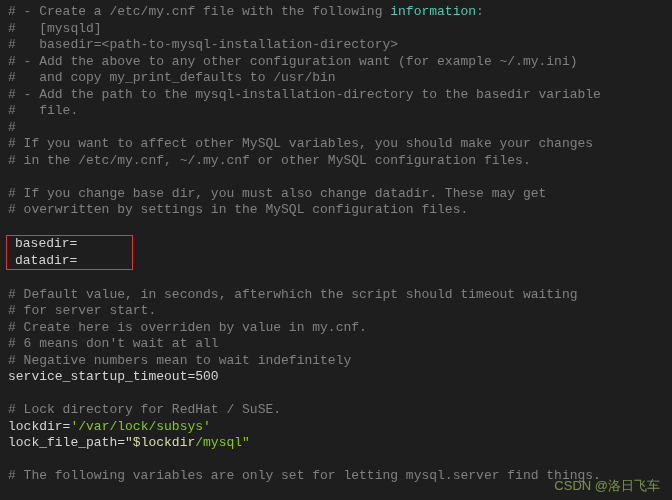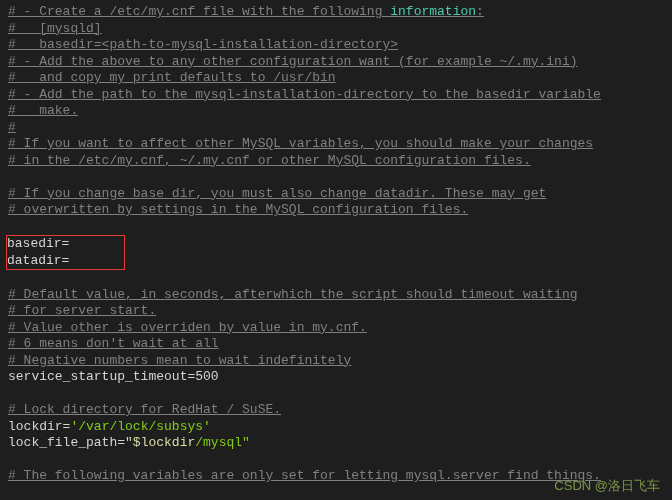--- a/index.html
+++ b/index.html
@@ -12,64 +12,65 @@
     color: #d4d4d4;
     width: 672px;
     height: 500px;
     overflow: hidden;
     position: relative;
   }
   .code {
     padding: 4px 8px;
     white-space: pre;
   }
-  .comment { color: #808080; text-decoration: underline; }
+  .comment { color: #808080; }
   .hl-cyan { color: #4ec9b0; }
   .hl-yellow { color: #dcdcaa; }
   .hl-orange { color: #84cc16; }
   .plain { color: #d4d4d4; }
   .red-box {
     border: 1.5px solid #e53935;
     display: inline-block;
     padding-right: 55px;
     margin-left: -2px;
+    padding-left: 8px;
   }
   .watermark {
     position: absolute;
     bottom: 6px;
     right: 12px;
     color: #bef264;
     font-size: 13px;
     opacity: 0.55;
     font-family: sans-serif;
   }
 </style>
 </head>
 <body>
 
 <div class="code"><span class="comment"><span># - Create a /etc/my.cnf file with the following </span><span class="hl-cyan">information</span><span>:</span></span>
 <span class="comment">#   [mysqld]</span>
 <span class="comment">#   basedir=&lt;path-to-mysql-installation-directory&gt;</span>
 <span class="comment"># - Add the above to any other configuration want (for example ~/.my.ini)</span>
 <span class="comment">#   and copy my_print_defaults to /usr/bin</span>
 <span class="comment"># - Add the path to the mysql-installation-directory to the basedir variable</span>
-<span class="comment">#   make.</span>
+<span class="comment">#   file.</span>
 <span class="comment">#</span>
 <span class="comment"># If you want to affect other MySQL variables, you should make your changes</span>
 <span class="comment"># in the /etc/my.cnf, ~/.my.cnf or other MySQL configuration files.</span>
 
 <span class="comment"># If you change base dir, you must also change datadir. These may get</span>
 <span class="comment"># overwritten by settings in the MySQL configuration files.</span>
 
 <span class="red-box"><span class="plain">basedir=</span>
 <span class="plain">datadir=</span></span>
 
 <span class="comment"># Default value, in seconds, afterwhich the script should timeout waiting</span>
 <span class="comment"># for server start.</span>
-<span class="comment"># Value other is overriden by value in my.cnf.</span>
+<span class="comment"># Create here is overriden by value in my.cnf.</span>
 <span class="comment"># 6 means don't wait at all</span>
 <span class="comment"># Negative numbers mean to wait indefinitely</span>
 <span class="plain">service_startup_timeout=500</span>
 
 <span class="comment"># Lock directory for RedHat / SuSE.</span>
 <span><span class="plain">lockdir=</span><span class="hl-orange">'/var/lock/subsys'</span></span>
 <span><span class="plain">lock_file_path=</span><span class="hl-yellow">"$lockdir</span><span class="hl-orange">/mysql"</span></span>
 
 <span class="comment"># The following variables are only set for letting mysql.server find things.</span>
 

